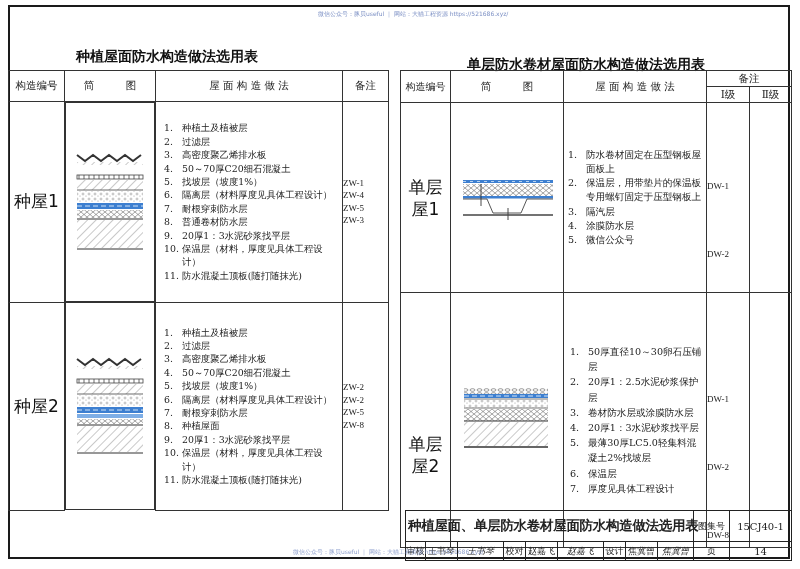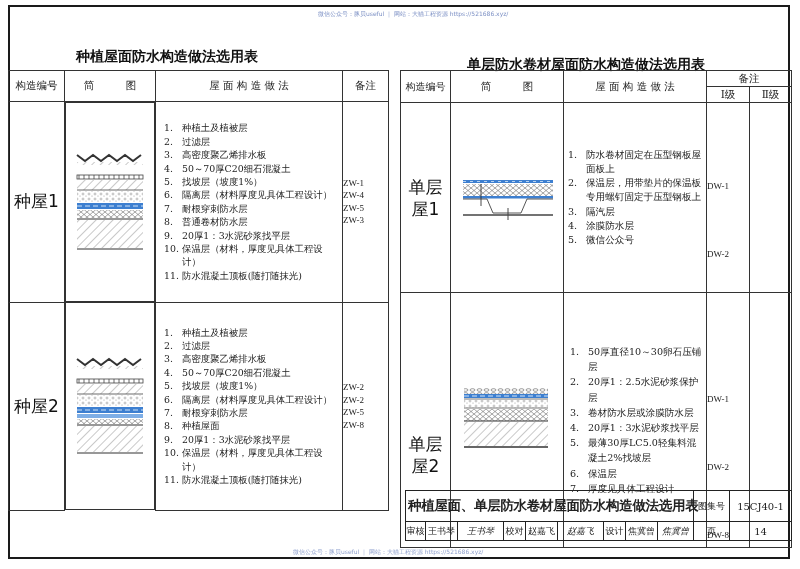--- a/index.html
+++ b/index.html
@@ -374,21 +374,21 @@
     <td class="notes wide" style="vertical-align:top; padding-top:50px;">
       <span>DW-1</span>
       <span>DW-2</span>
       <span>DW-8</span>
     </td>
     <td class="notes"></td>
   </tr>
 </tbody>
   </table>
 
-<table class="tb" style="left:405px; top:490px; width:386px; height:50px;">
+<table class="tb" style="left:405px; top:510px; width:386px; height:50px;">
   <colgroup>
     <col style="width:20px">
       <col style="width:32px">
       <col style="width:46px">
       <col style="width:22px">
       <col style="width:32px">
       <col style="width:46px">
       <col style="width:22px">
       <col style="width:32px">
       <col style="width:36px">

